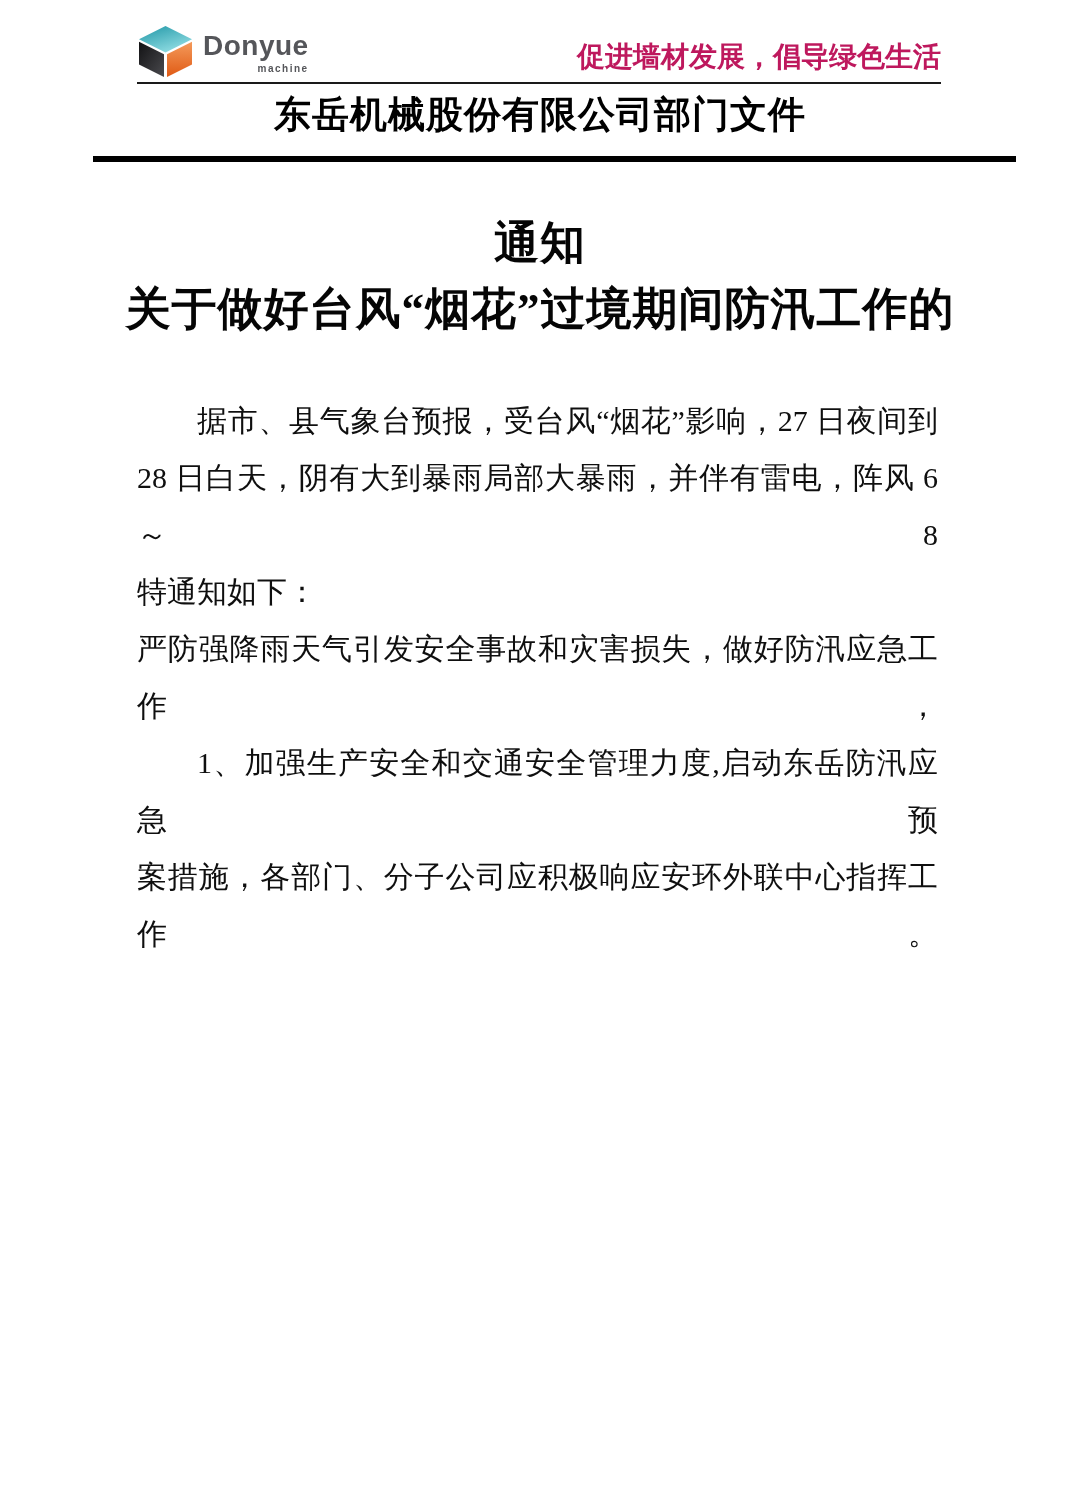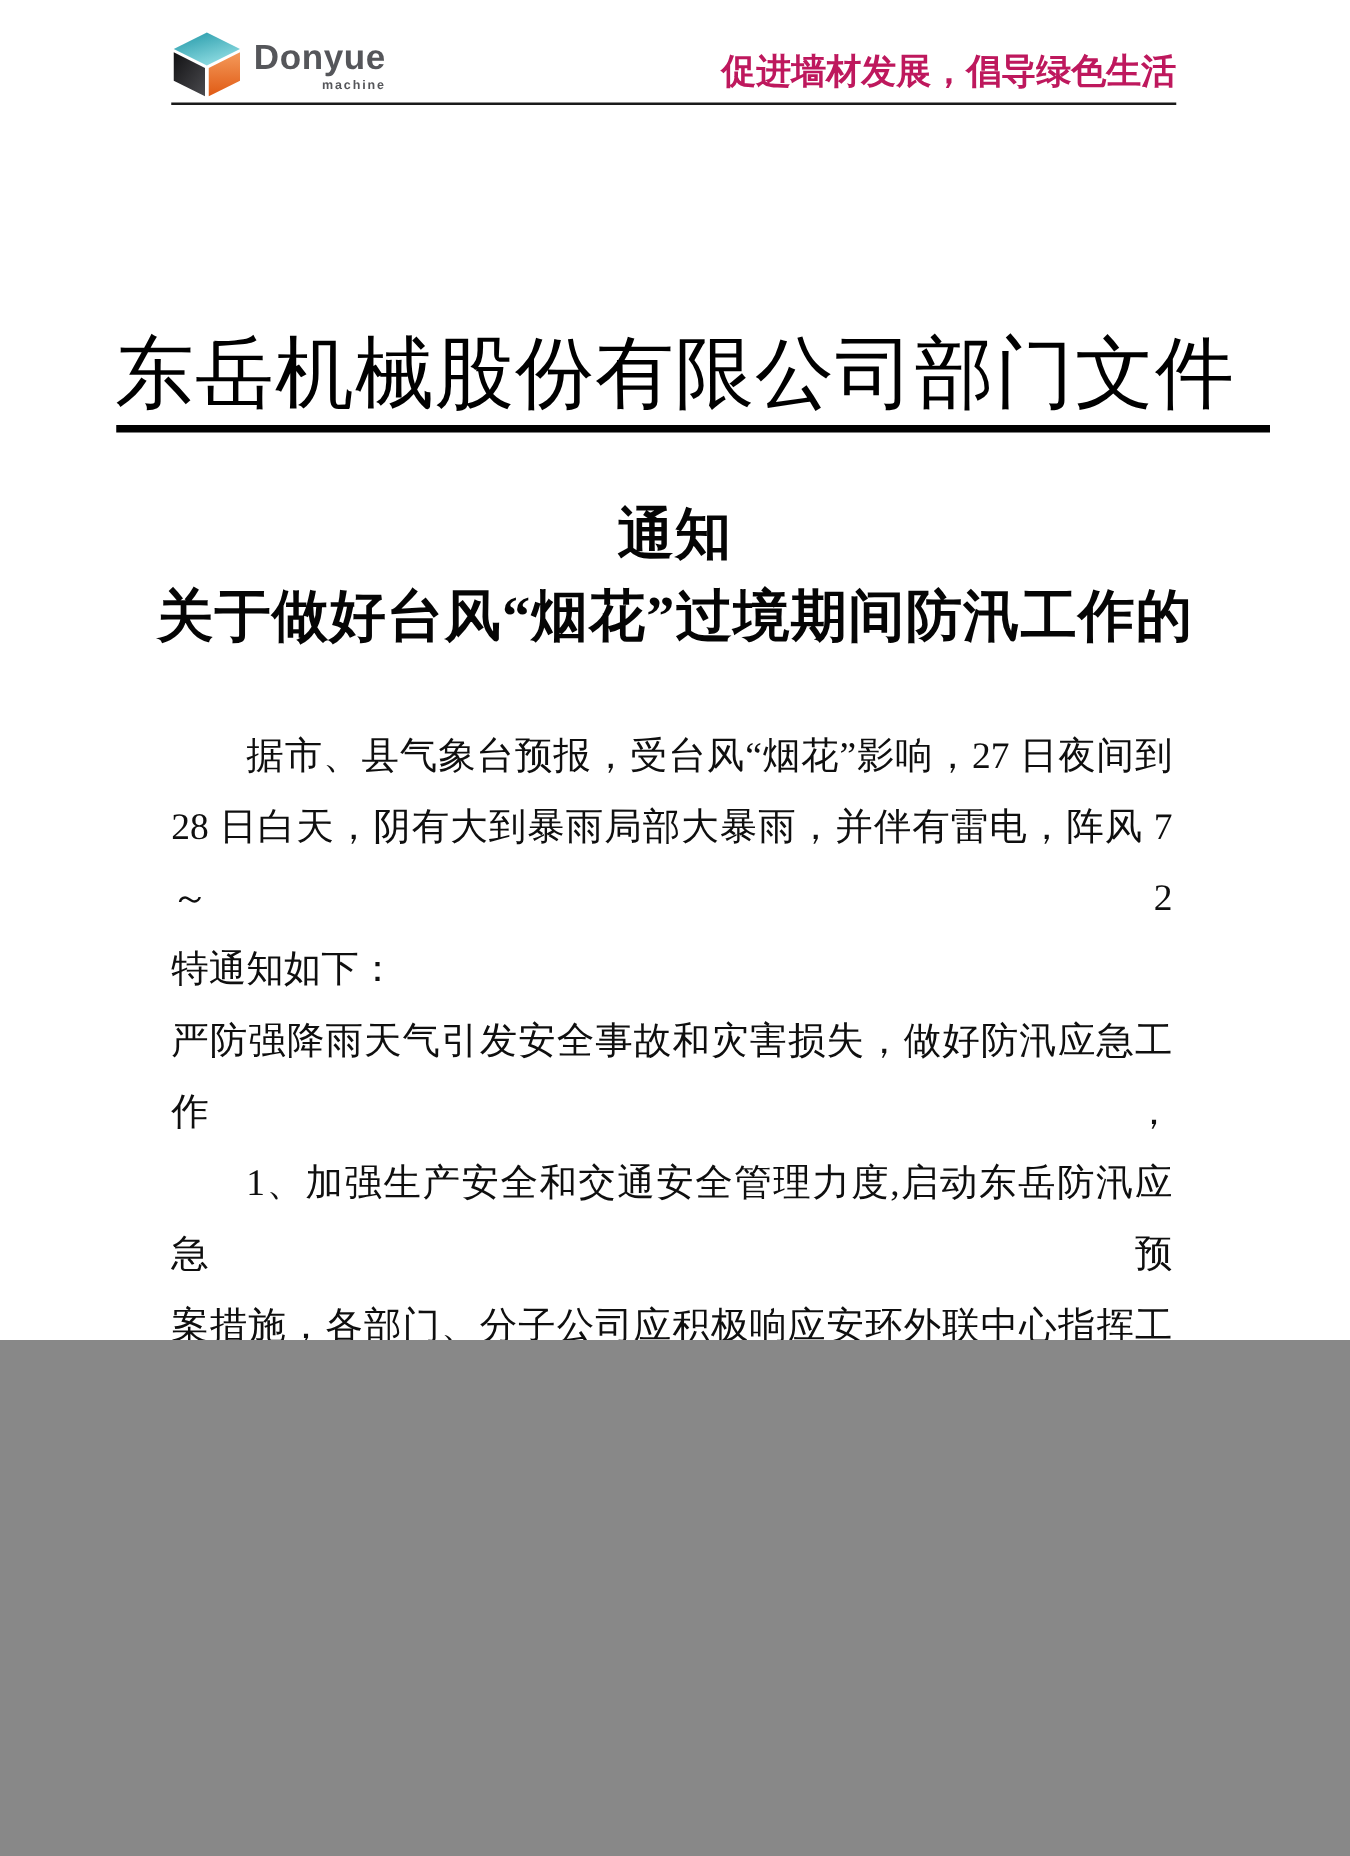--- a/index.html
+++ b/index.html
@@ -1,20 +1,20 @@
 <!DOCTYPE html>
 <html><head>
 <meta charset="utf-8">
 <style>
   * { margin: 0; padding: 0; box-sizing: border-box; }
   html, body { background: #888; }
   .page {
     position: relative;
     width: 1080px;
-    height: 1072px;
+    height: 1485px;
     margin: 0 auto;
     background: #ffffff;
     font-family: "Liberation Serif", "DejaVu Serif", serif;
     color: #000;
     overflow: hidden;
   }
 
   
   .hdr {
     display: flex;
@@ -49,24 +49,23 @@
   .slogan {
     font-family: "Liberation Sans", "DejaVu Sans", sans-serif;
     font-weight: bold;
     font-size: 28px;
     color: #be185d;
     padding-bottom: 2px;
   }
 
   
   .org-title {
-    margin-top: 184px;
     text-align: center;
-    font-size: 63px;
-    font-weight: normal;
+    font-size: 37px;
+    font-weight: bold;
     letter-spacing: 1px;
     line-height: 62px;
   }
   .doc-number {
     margin-top: 138px;
     text-align: center;
     font-size: 29px;
     letter-spacing: 3px;
     line-height: 34px;
     color: #111;
@@ -146,21 +145,21 @@
 
   <div class="thick-rule"></div>
 
   <div class="doc-title">
     <div>通知</div>
     <div>关于做好台风“烟花”过境期间防汛工作的</div>
   </div>
 
   <div class="body-text">
     <div class="line stretch indent">据市、县气象台预报，受台风“烟花”影响，27 日夜间到</div>
-    <div class="line stretch">28 日白天，阴有大到暴雨局部大暴雨，并伴有雷电，阵风 7～2</div>
+    <div class="line stretch">28 日白天，阴有大到暴雨局部大暴雨，并伴有雷电，阵风 6～8</div>
     <div class="line">特通知如下：</div>
     <div class="line stretch">严防强降雨天气引发安全事故和灾害损失，做好防汛应急工作，</div>
     <div class="line stretch indent">1、加强生产安全和交通安全管理力度,启动东岳防汛应急预</div>
     <div class="line stretch">案措施，各部门、分子公司应积极响应安环外联中心指挥工作。</div>
 
   </div>
 
 </div>
 
 </body></html>

